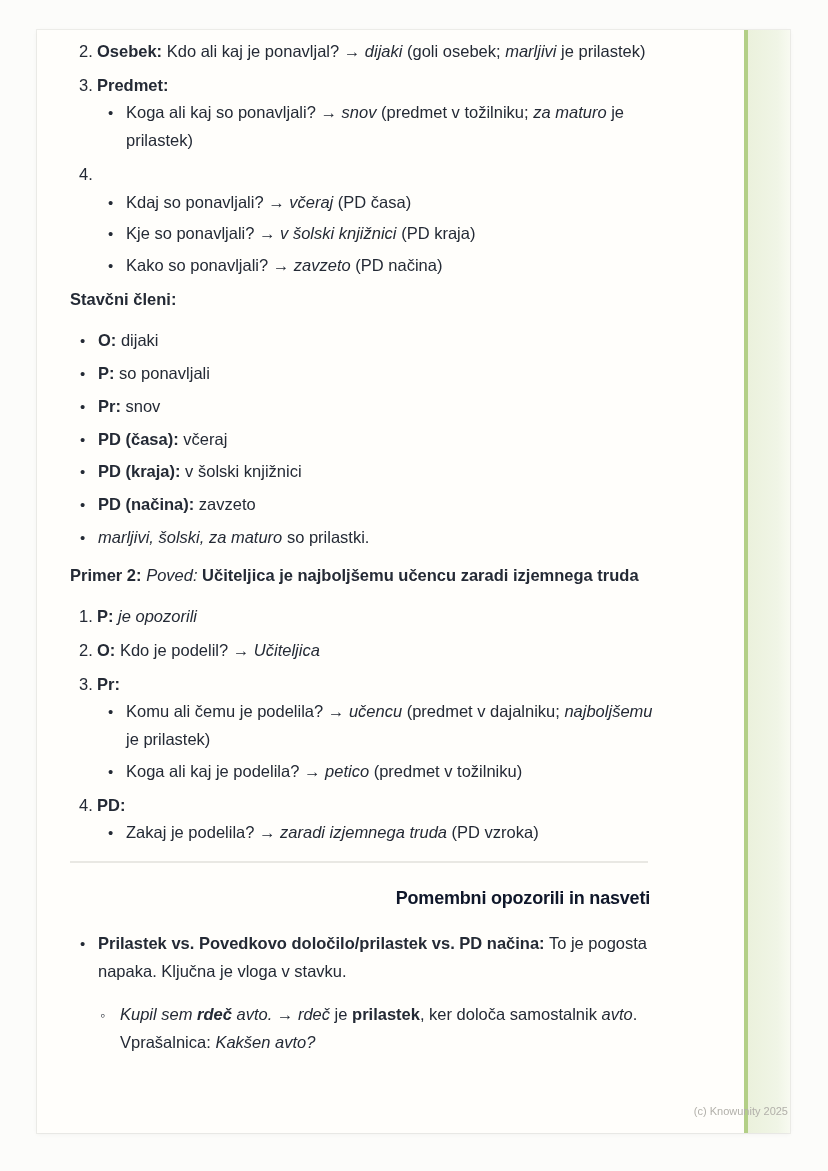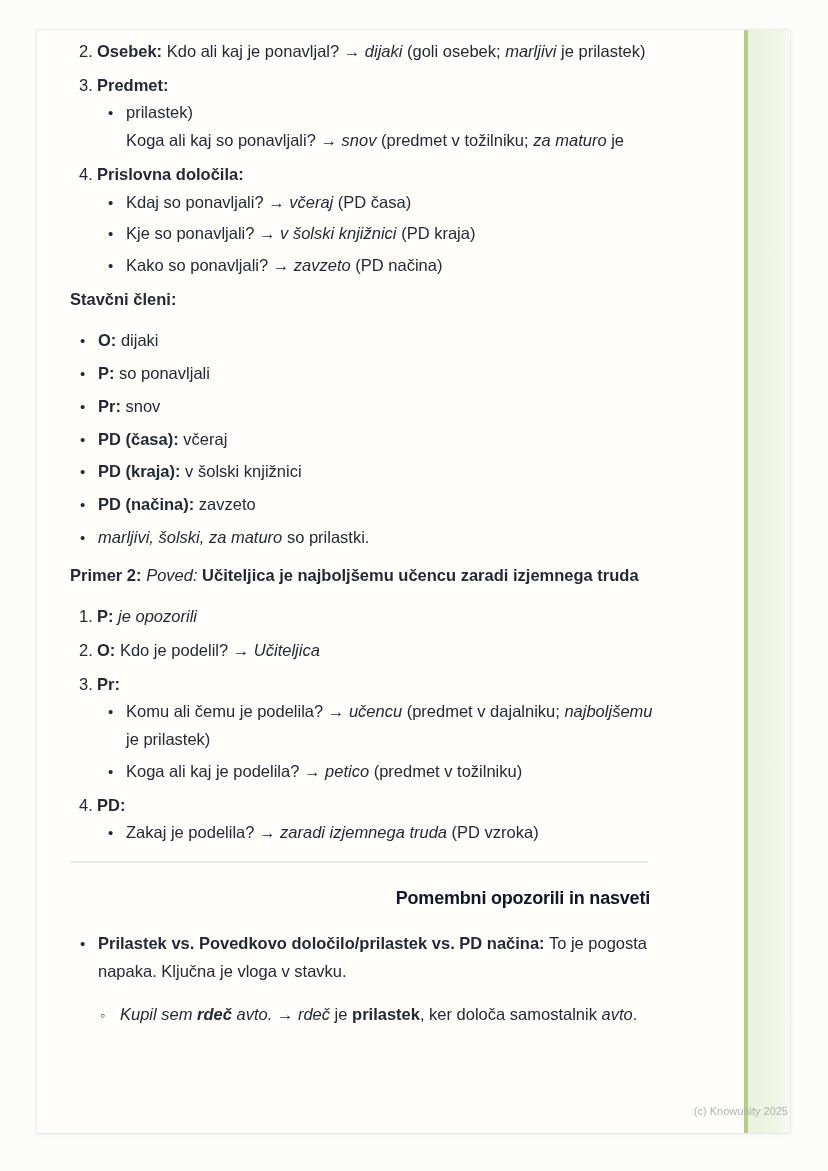--- a/index.html
+++ b/index.html
@@ -64,30 +64,29 @@
     </div>
 
     <div class="oitem">
       <div class="row">
         <span class="onum">3.</span>
         <div class="tline"><b>Predmet:</b></div>
       </div>
       <div class="nrow">
         <span class="nmark">•</span>
         <div>
+          <div class="tline"><span>Koga ali kaj so ponavljali? → </span><i>snov</i><span> (predmet v tožilniku; </span><i>za maturo</i><span> je</span></div>
           <div class="tline"><span>prilastek)</span></div>
-          <div class="tline"><span>Koga ali kaj so ponavljali? → </span><i>snov</i><span> (predmet v tožilniku; </span><i>za maturo</i><span> je</span></div>
         </div>
       </div>
     </div>
 
     <div class="oitem">
       <div class="row">
         <span class="onum">4.</span>
-        <div class="tline"><b>Prislovna določila:</b></div>
       </div>
       <div class="nrow">
         <span class="nmark">•</span>
         <div class="tline"><span>Kdaj so ponavljali? → </span><i>včeraj</i><span> (PD časa)</span></div>
       </div>
       <div class="nrow">
         <span class="nmark">•</span>
         <div class="tline"><span>Kje so ponavljali? → </span><i>v šolski knjižnici</i><span> (PD kraja)</span></div>
       </div>
       <div class="nrow">
@@ -180,19 +179,20 @@
       <div>
         <div class="tline"><b>Prilastek vs. Povedkovo določilo/prilastek vs. PD načina:</b><span> To je pogosta</span></div>
         <div class="tline"><span>napaka. Ključna je vloga v stavku.</span></div>
       </div>
     </div>
 
     <div class="crow">
       <span class="cmark">◦</span>
       <div>
         <div class="tline"><i>Kupil sem </i><b><i>rdeč</i></b><i> avto.</i><span> → </span><i>rdeč</i><span> je </span><b>prilastek</b><span>, ker določa samostalnik </span><i>avto</i><span>.</span></div>
+        <div class="tline"><span>Vprašalnica: </span><i>Kakšen avto?</i></div>
       </div>
     </div>
 
   </div>
 
   <div class="watermark">(c) Knowunity 2025</div>
 </div>
 
 </body></html>

